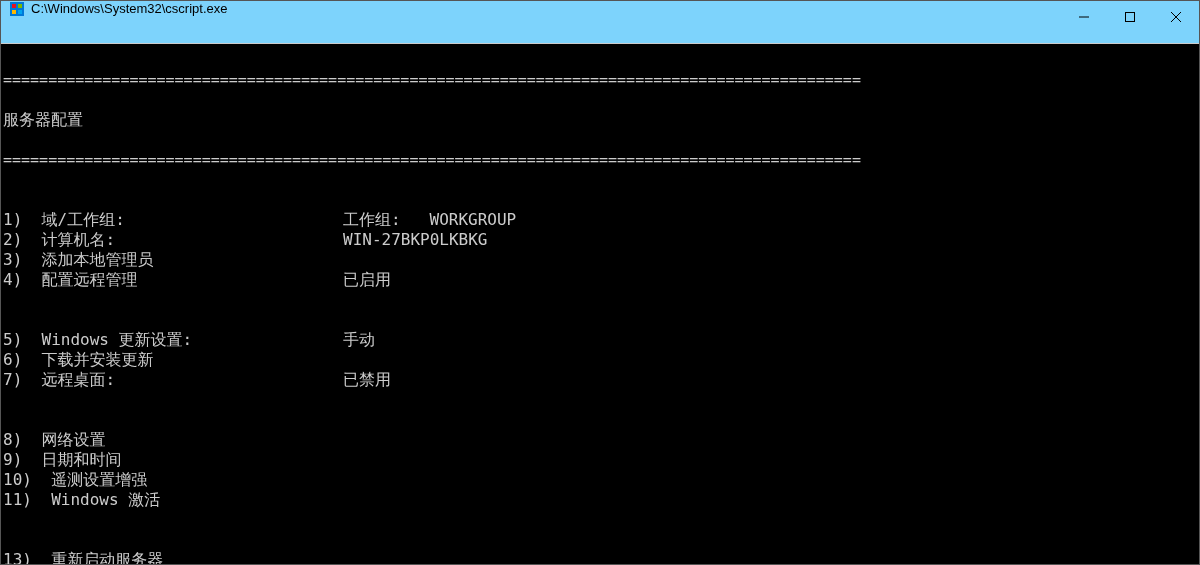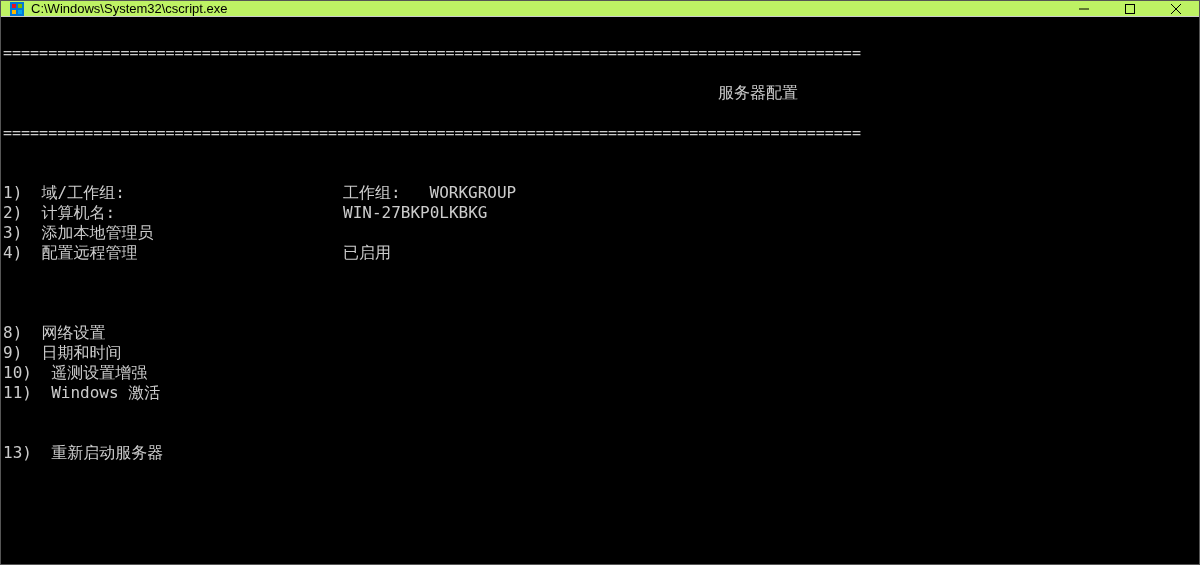--- a/index.html
+++ b/index.html
@@ -16,24 +16,24 @@
     }
     .window {
       width: 1200px;
       height: 565px;
       background: #fff;
       display: flex;
       flex-direction: column;
       border: 1px solid #555;
     }
     .titlebar {
-      height: 16px;
-      background: #bef264;
+      height: 43px;
+      background: #7dd3fc;
       display: flex;
-      align-items: center;
+      align-items: flex-start;
       border-bottom: 1px solid #ccc;
     }
     .titlebar-icon {
       width: 16px;
       height: 16px;
       margin-left: 8px;
       margin-right: 6px;
     }
     .titlebar-title {
       flex: 1;
@@ -67,21 +67,21 @@
     }
     .sep-line {
       letter-spacing: 0;
       font-family: Consolas, monospace;
       font-size: 15px;
       display: block;
     }
     .header-title {
       display: block;
       width: 795px;
-      text-align: right;
+      text-align: left;
     }
     .row {
       display: flex;
       gap: 20px;
     }
     .col-label {
       width: 320px;
     }
     .col-value {
       flex: 1;
@@ -122,20 +122,21 @@
     </div>
   </div>
 
   <div class="console">
 <span class="sep-line">===============================================================================================</span>
 <span class="header-title">服务器配置</span>
 <span class="sep-line">===============================================================================================</span>
 
 <div id="group1"><div class="row"><span class="col-label">1)  域/工作组:</span><span class="col-value">工作组:   WORKGROUP</span></div><div class="row"><span class="col-label">2)  计算机名:</span><span class="col-value">WIN-27BKP0LKBKG</span></div><div class="row"><span class="col-label">3)  添加本地管理员</span><span class="col-value"></span></div><div class="row"><span class="col-label">4)  配置远程管理</span><span class="col-value">已启用</span></div></div>
 
+<div id="group2"><div class="row"><span class="col-label">5)  Windows 更新设置:</span><span class="col-value">手动</span></div><div class="row"><span class="col-label">6)  下载并安装更新</span><span class="col-value"></span></div><div class="row"><span class="col-label">7)  远程桌面:</span><span class="col-value">已禁用</span></div></div>
 
 <div id="group3"><div class="row"><span class="col-label">8)  网络设置</span><span class="col-value"></span></div><div class="row"><span class="col-label">9)  日期和时间</span><span class="col-value"></span></div><div class="row"><span class="col-label">10)  遥测设置增强</span><span class="col-value"></span></div><div class="row"><span class="col-label">11)  Windows 激活</span><span class="col-value"></span></div></div>
 
 <div id="group4"><div class="row"><span class="col-label">13)  重新启动服务器</span><span class="col-value"></span></div></div>
 
 
   </div>
 </div>
 
 </body></html>

